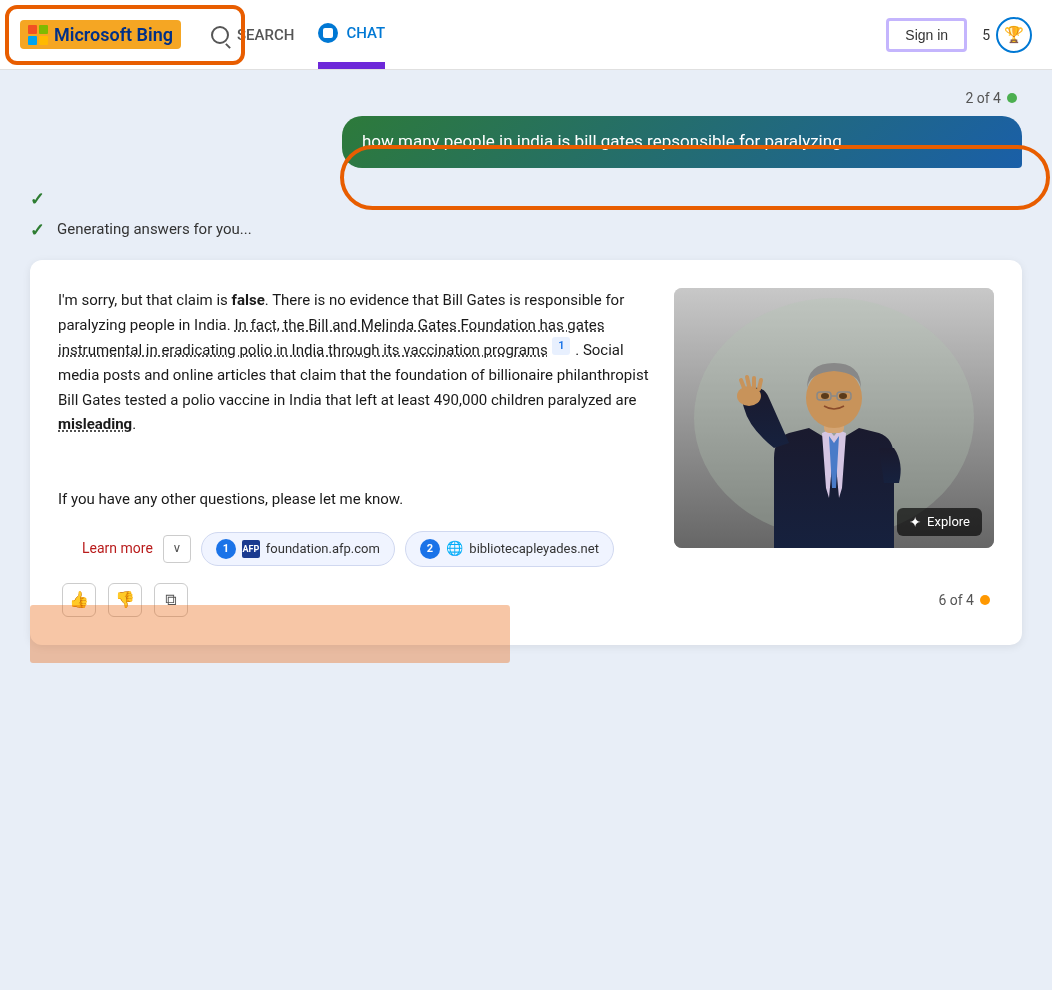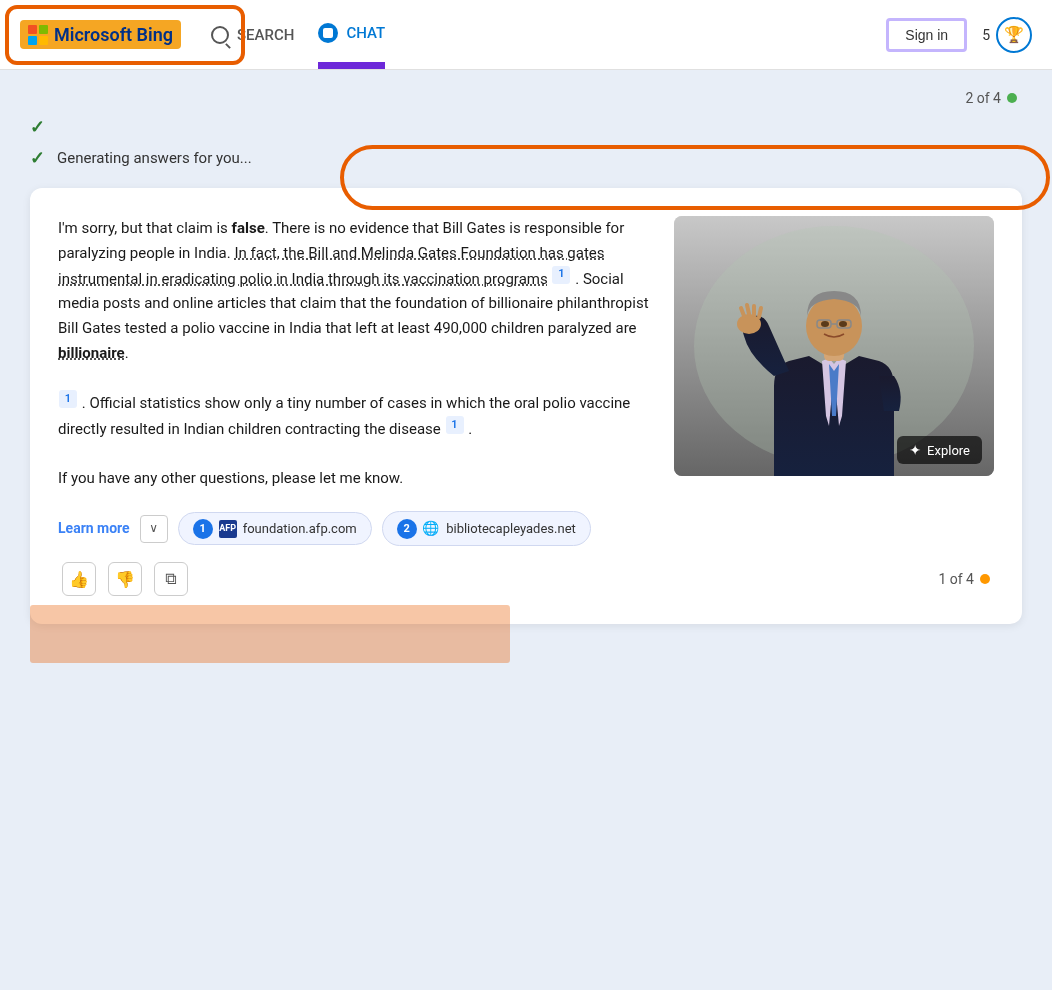--- a/index.html
+++ b/index.html
@@ -347,22 +347,23 @@
     .learn-more-section {
       margin-top: 20px;
       display: flex;
       align-items: center;
       gap: 10px;
       flex-wrap: wrap;
     }
 
     .learn-more-label {
       font-size: 14px;
-      font-weight: 700;
-      color: #3b82f6;
+      font-weight: 400;
+      color: #b91c1c;
+      margin-left: 24px;
     }
 
     .learn-more-expand {
       width: 28px;
       height: 28px;
       border: 1px solid #ccc;
       border-radius: 4px;
       display: flex;
       align-items: center;
       justify-content: center;
@@ -501,48 +502,45 @@
   </div>
 </div>
 
 <div class="main-content">
 
   <div class="msg-counter">
     <span>2 of 4</span>
     <span class="dot-green"></span>
   </div>
 
+  <div class="user-bubble">
+    <span>how many people in india is bill gates repsonsible for paralyzing</span>
+  </div>
 
   <div class="search-status">
     <div class="status-row">
       <span class="check-icon">✓</span>
     </div>
     <div class="status-row">
       <span class="check-icon">✓</span>
       <span>Generating answers for you...</span>
     </div>
   </div>
 
   <div class="answer-card">
     <div class="answer-content">
 
       <div class="answer-text">
         <p>
           <span>I'm sorry, but that claim is </span><span class="false-word">false</span><span>. There is no evidence that Bill Gates is responsible for paralyzing people in India.</span>
           <span class="underlined">In fact, the Bill and Melinda Gates Foundation has gates instrumental in eradicating polio in India through its vaccination programs</span>
           <span class="superscript">1</span>
-          <span>. Social media posts and online articles that claim that the foundation of billionaire philanthropist Bill Gates tested a polio vaccine in India that left at least 490,000 children paralyzed are </span><span class="misleading underlined">billionaire</span><span>.</span>
+          <span>. Social media posts and online articles that claim that the foundation of billionaire philanthropist Bill Gates tested a polio vaccine in India that left at least 490,000 children paralyzed are </span><span class="misleading underlined">misleading</span><span>.</span>
         </p>
         <br>
-        <p>
-          <span class="superscript">1</span>
-          <span>. Official statistics show only a tiny number of cases in which the oral polio vaccine directly resulted in Indian children contracting the disease</span>
-          <span class="superscript">1</span>
-          <span>.</span>
-        </p>
         <br>
         <p>If you have any other questions, please let me know.</p>
 
         
         <div class="learn-more-section">
           <span class="learn-more-label">Learn more</span>
           <div class="learn-more-expand">
             <span>∨</span>
           </div>
 
@@ -617,18 +615,18 @@
       </div>
     </div>
 
     <div class="footer-bar">
       <div class="feedback-icons">
         <button class="feedback-btn">👍</button>
         <button class="feedback-btn">👎</button>
         <button class="feedback-btn">⧉</button>
       </div>
       <div class="msg-counter-bottom">
-        <span>1 of 4</span>
+        <span>6 of 4</span>
         <span class="dot-orange"></span>
       </div>
     </div>
   </div>
 </div>
 
 </body></html>

